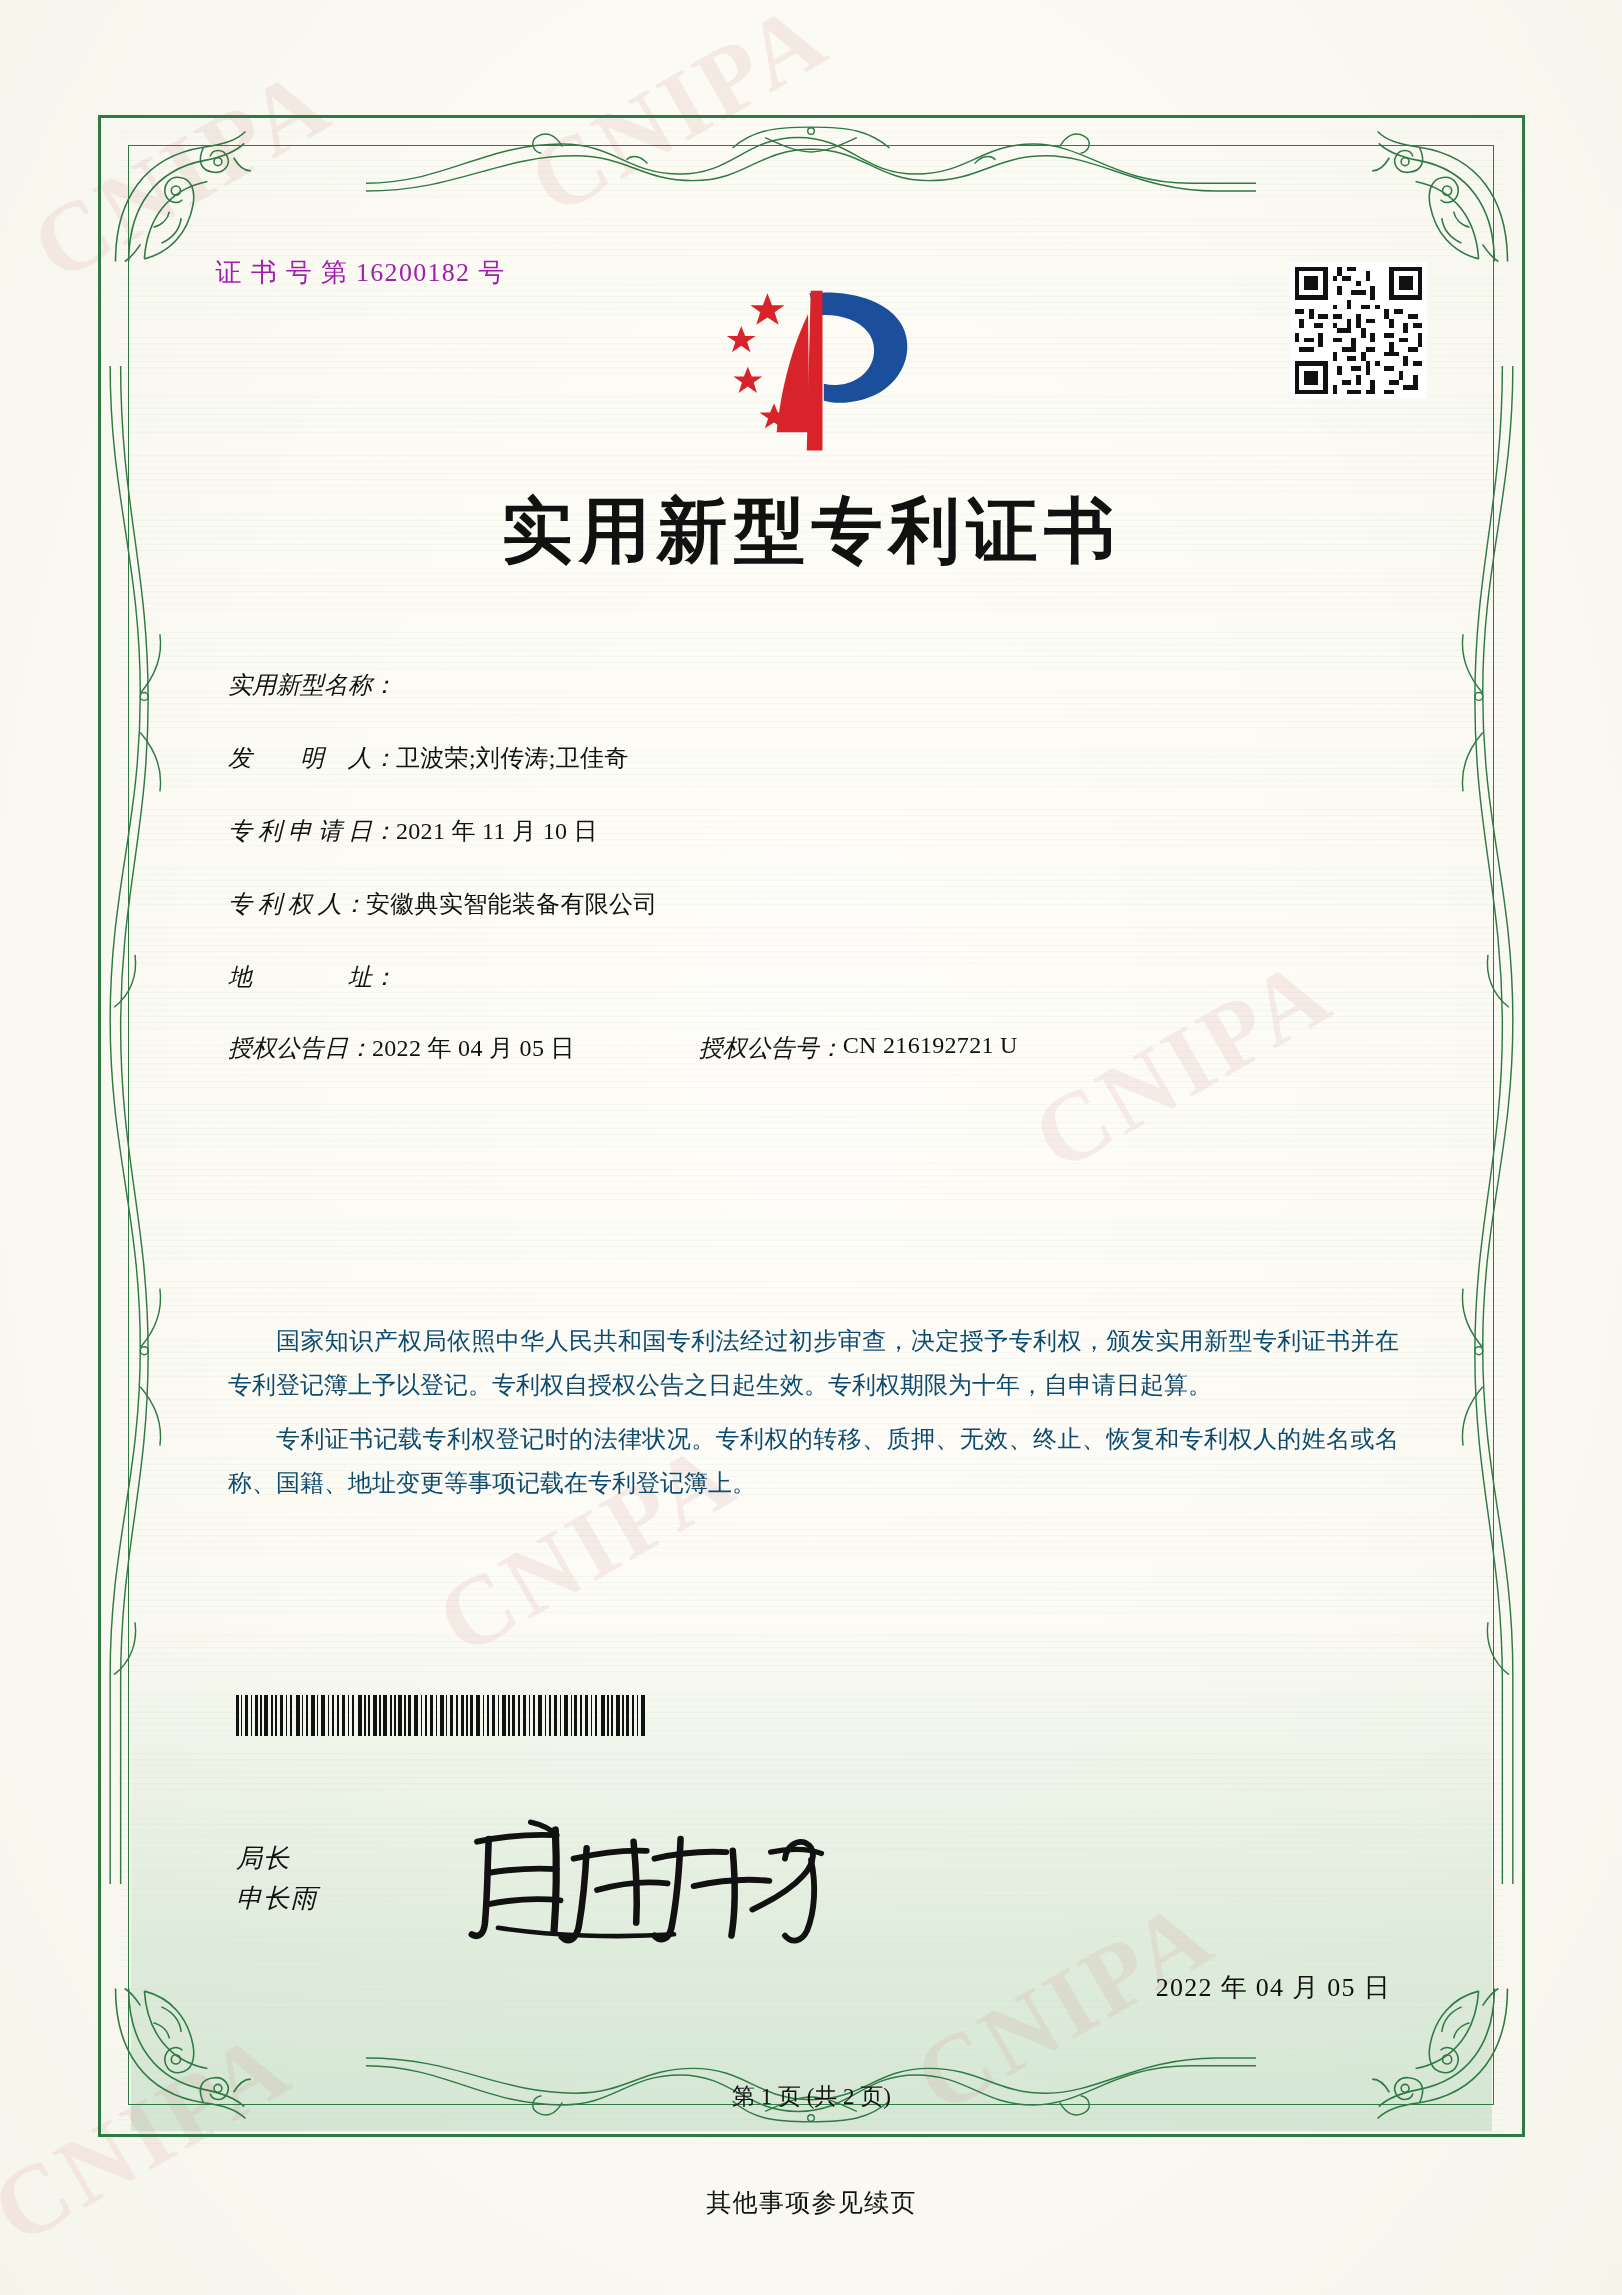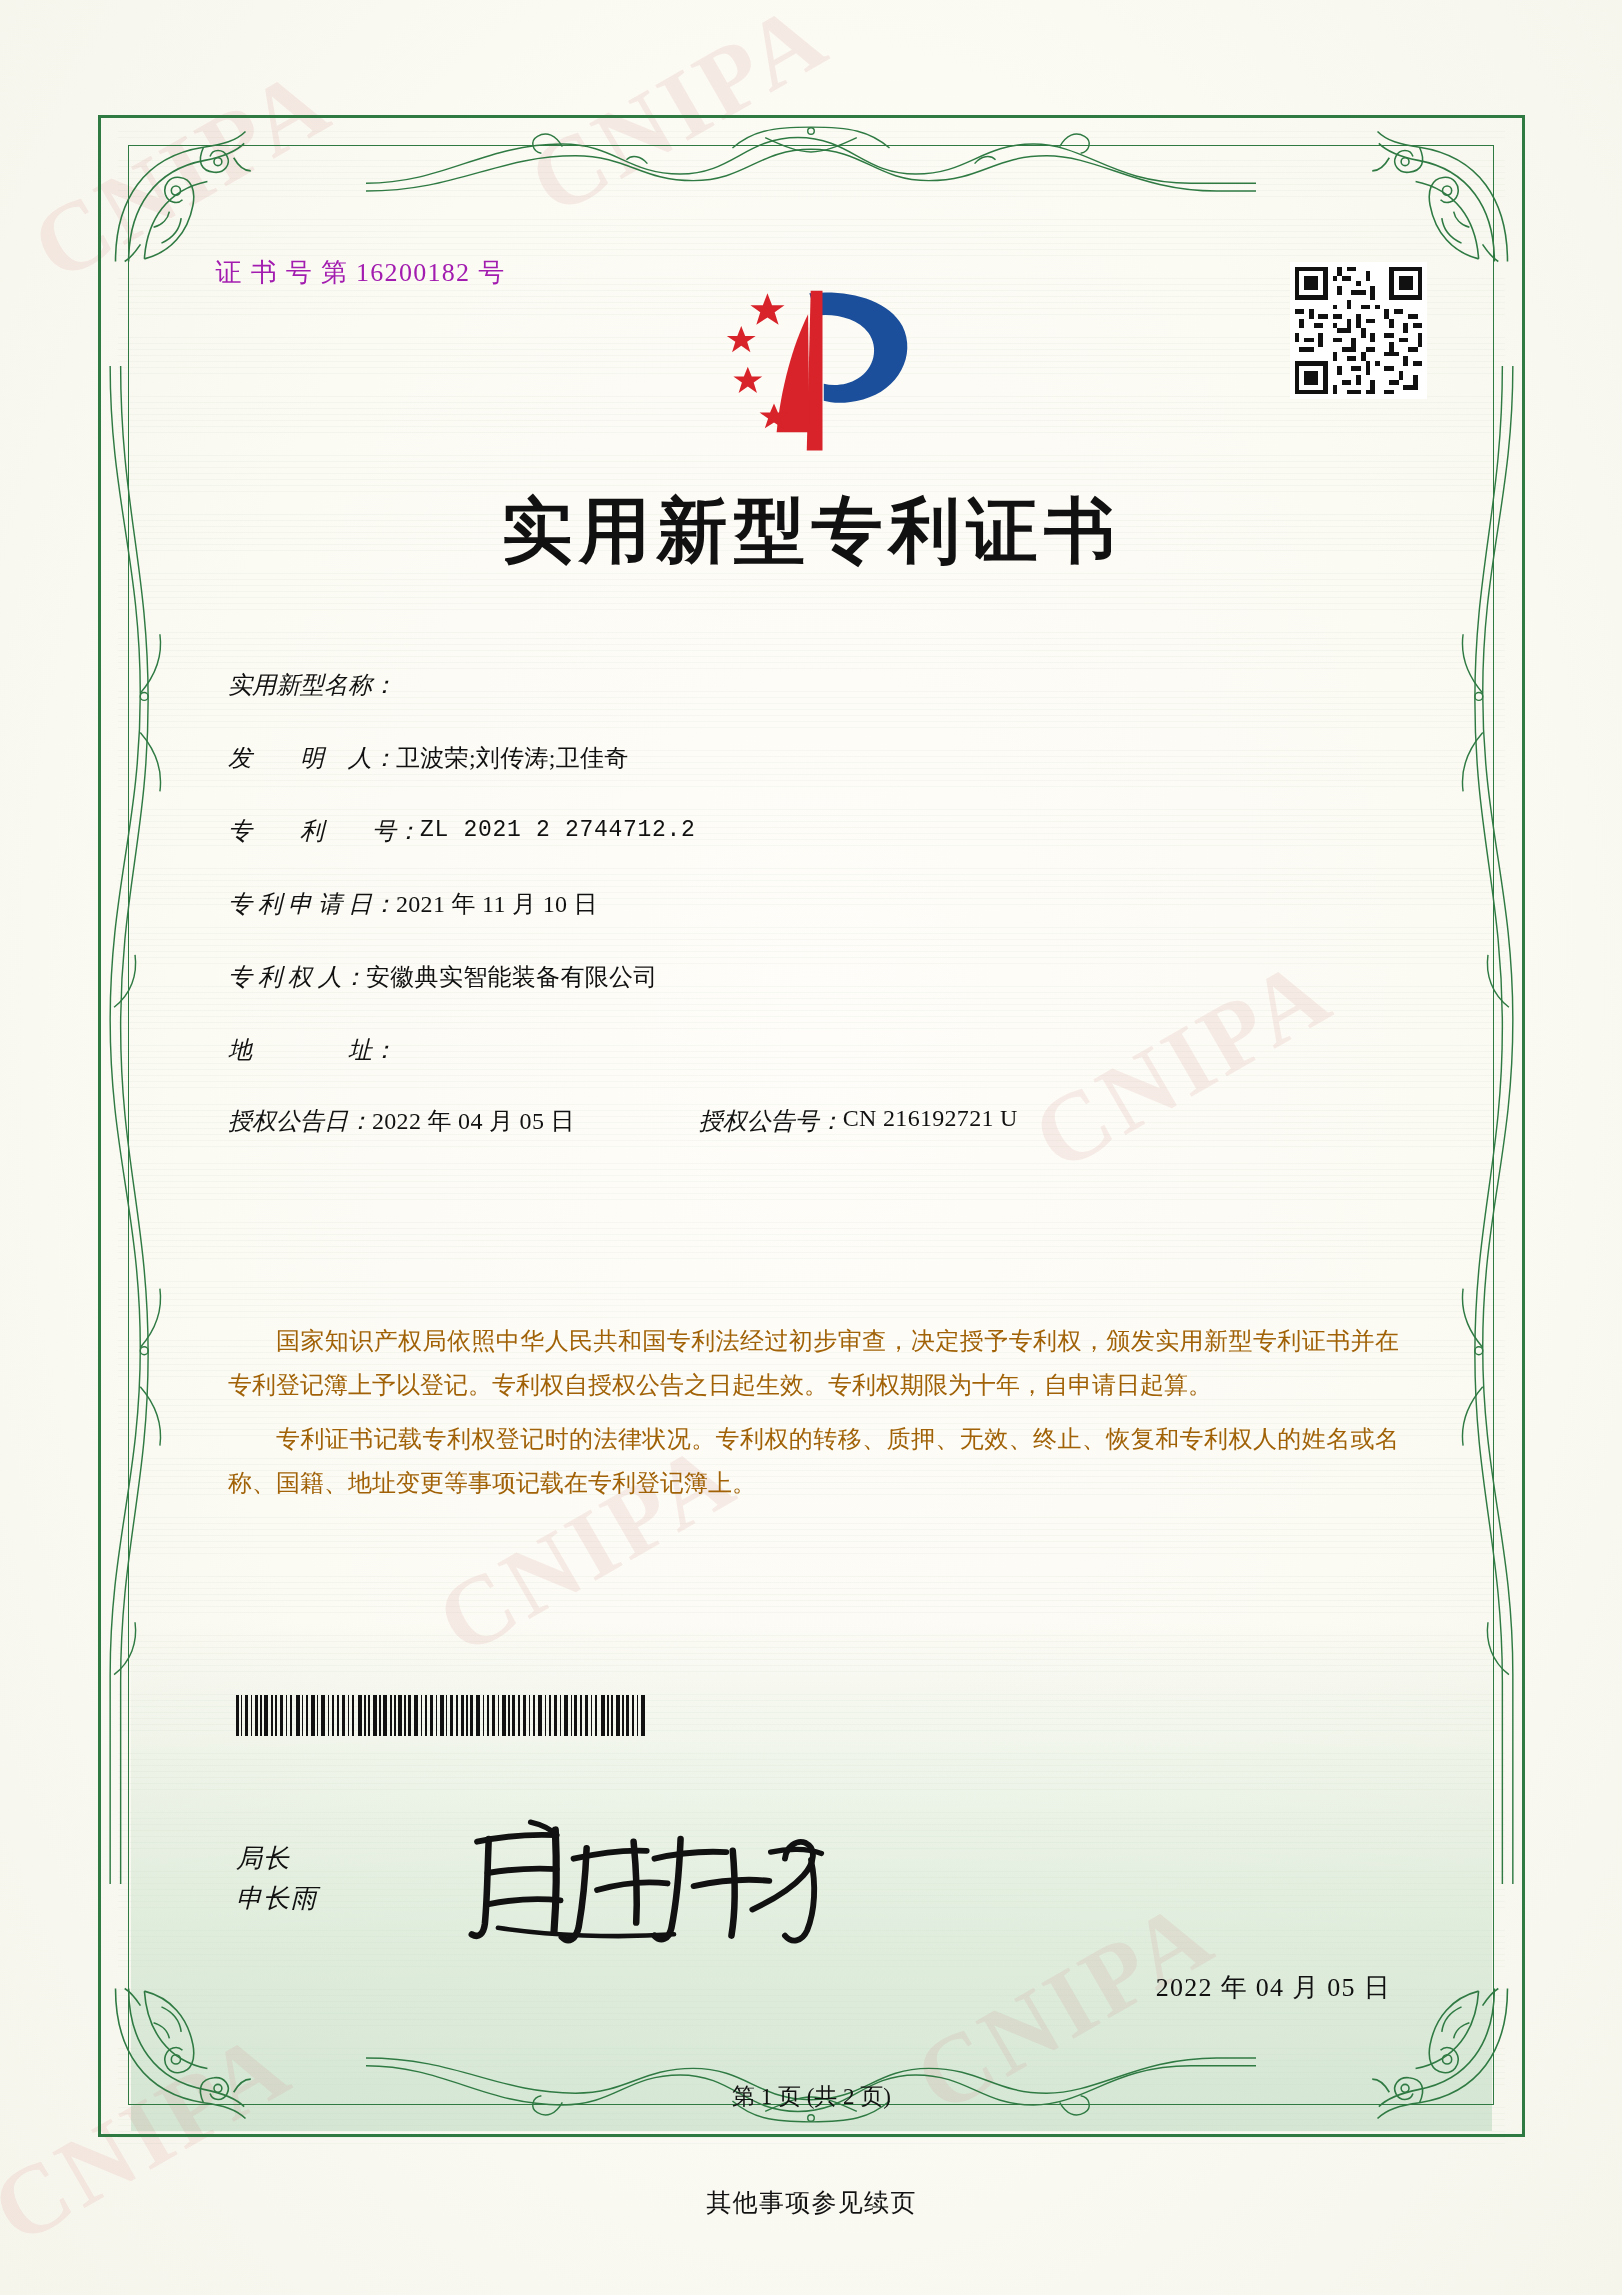--- a/index.html
+++ b/index.html
@@ -222,21 +222,21 @@
   }
   .row-inline .seg2 { margin-left: 124px; display:flex; }
 
   .paras {
     position: absolute;
     left: 228px;
     top: 1319px;
     width: 1171px;
     font-size: 24px;
     line-height: 1.85;
-    color: #a16207;
+    color: #0c4a6e;
     text-align: justify;
   }
   .paras p {
     margin: 0 0 9.2px 0;
     text-indent: 48px;
   }
 
   .barcode {
     position: absolute;
     left: 236px;
@@ -565,24 +565,20 @@
 
   <div class="field-row">
     <span class="f-label">实用新型名称：</span>
   </div>
 
   <div class="field-row">
     <span class="f-label">发　　明　人：</span>
     <span class="f-value">卫波荣;刘传涛;卫佳奇</span>
   </div>
 
-  <div class="field-row">
-    <span class="f-label">专　　利　　号：</span>
-    <span class="f-value mono">ZL 2021 2 2744712.2</span>
-  </div>
 
   <div class="field-row">
     <span class="f-label">专 利 申 请 日：</span>
     <span class="f-value">2021 年 11 月 10 日</span>
   </div>
 
   <div class="field-row">
     <span class="f-label">专 利 权 人：</span>
     <span class="f-value">安徽典实智能装备有限公司</span>
   </div>

